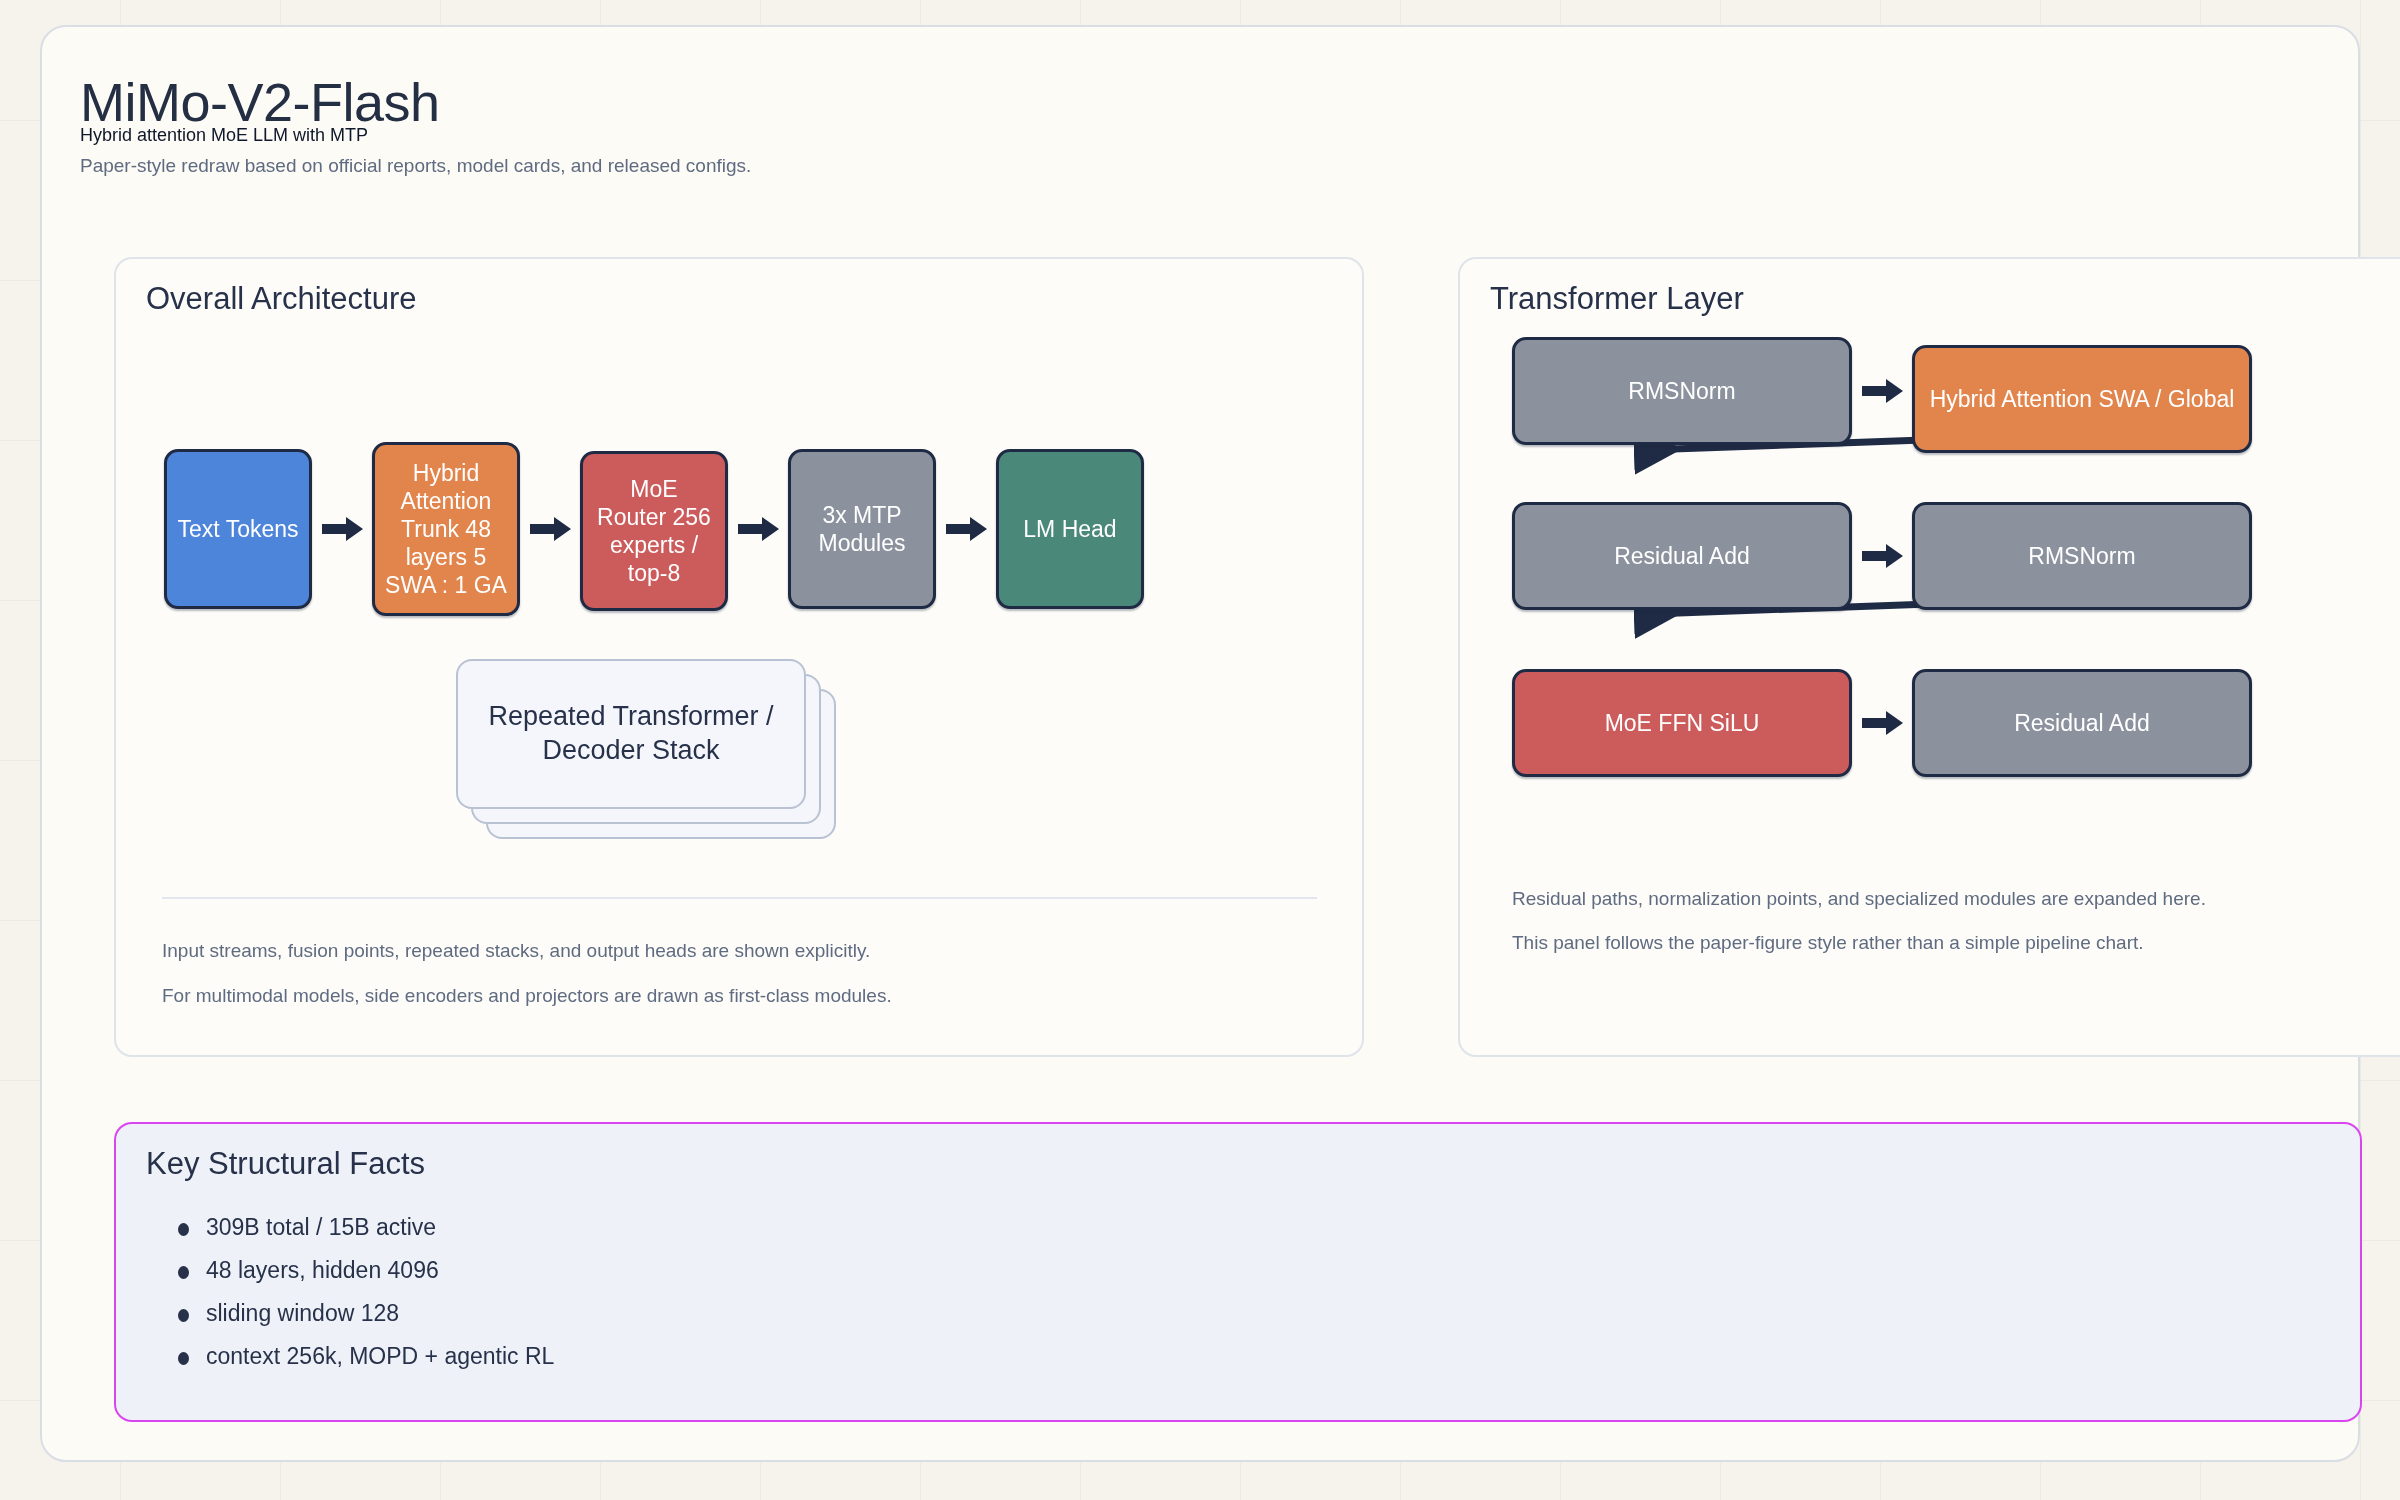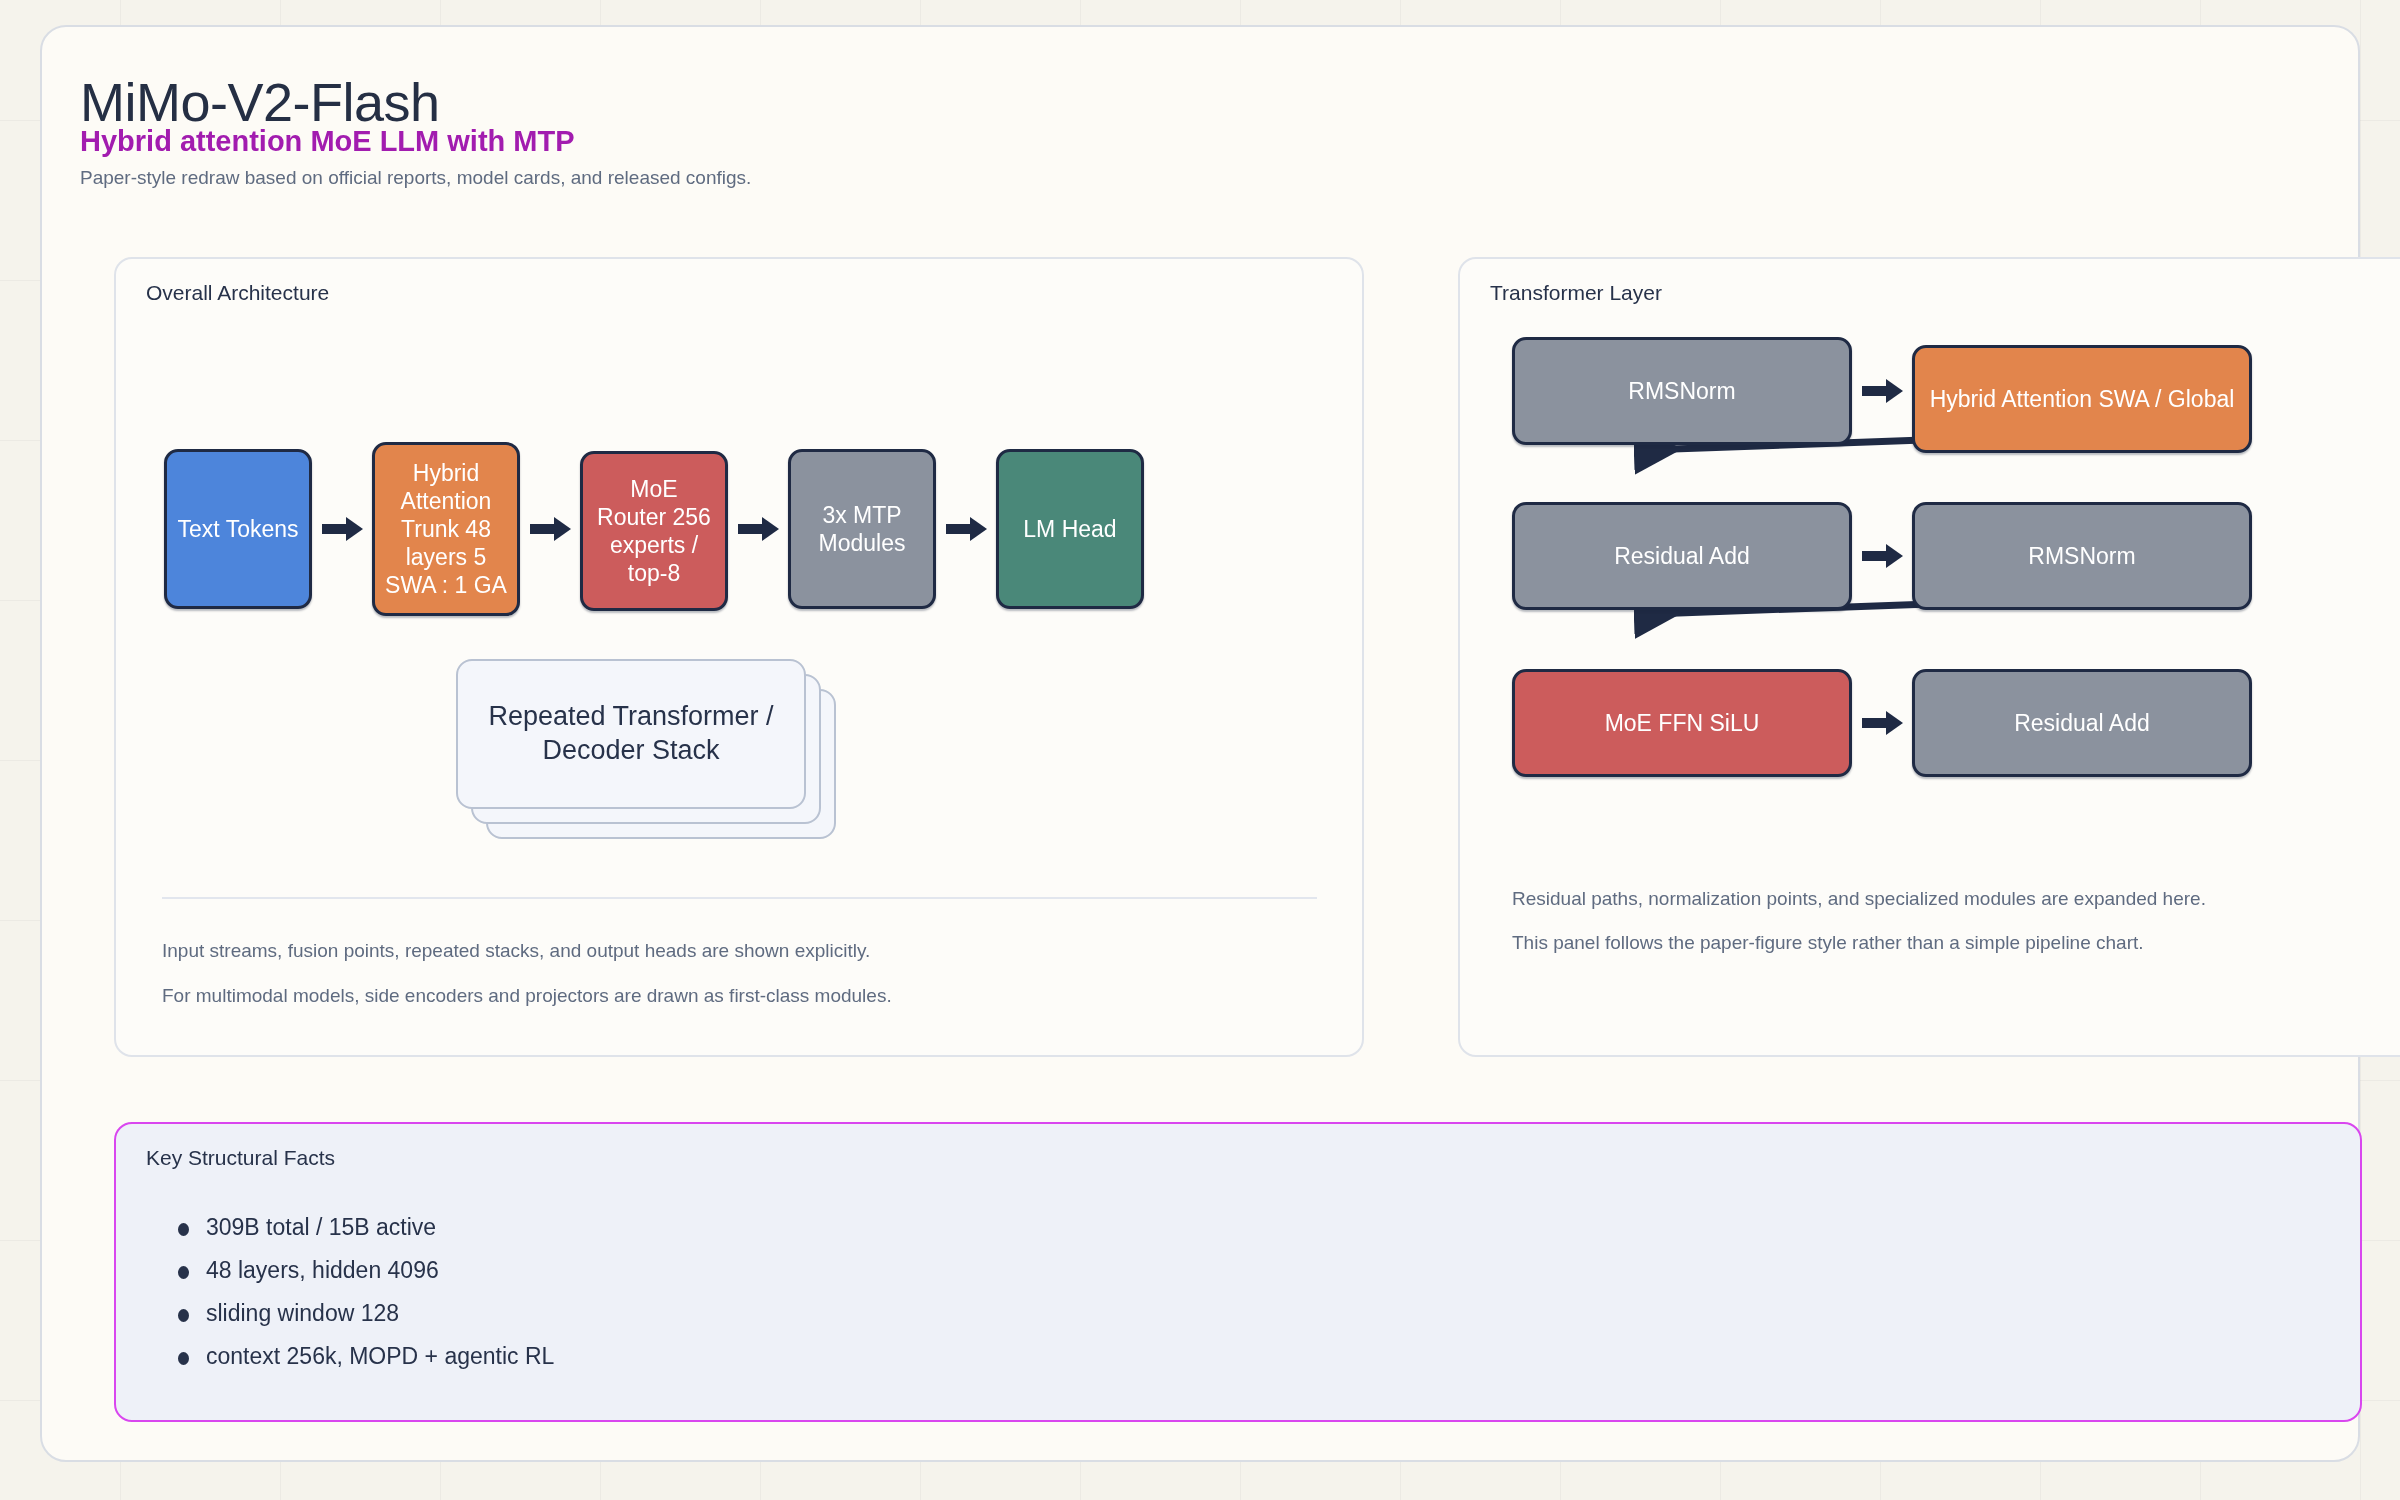--- a/index.html
+++ b/index.html
@@ -33,23 +33,23 @@
   
   .header { position: absolute; left: 38px; top: 48px; }
   .doc-title {
     font-size: 54px;
     font-weight: 400;
     color: #252f44;
     letter-spacing: -0.5px;
     line-height: 1.0;
   }
   .doc-subtitle {
-    font-size: 29px;
-    font-weight: 700;
-    color: #a21caf;
+    font-size: 18px;
+    font-weight: 400;
+    color: #0f172a;
     margin-top: -4px;
     line-height: 1.15;
   }
   .doc-note {
     font-size: 19px;
     color: #5f6b80;
     margin-top: 9px;
   }
 
   
@@ -61,21 +61,21 @@
     border: 2px solid #dfe3ea;
     border-radius: 18px;
   }
   #panel-arch  { left: 36px;   top: 0; width: 1250px; height: 800px; }
   #panel-layer { left: 1380px; top: 0; width: 1155px; height: 800px; }
 
   .panel-title {
     position: absolute;
     left: 30px;
     top: 22px;
-    font-size: 21px;
+    font-size: 31px;
     color: #27324a;
     font-weight: 400;
   }
 
   
   .node {
     position: absolute;
     border: 3px solid #1f2a44;
     border-radius: 14px;
     display: flex;

